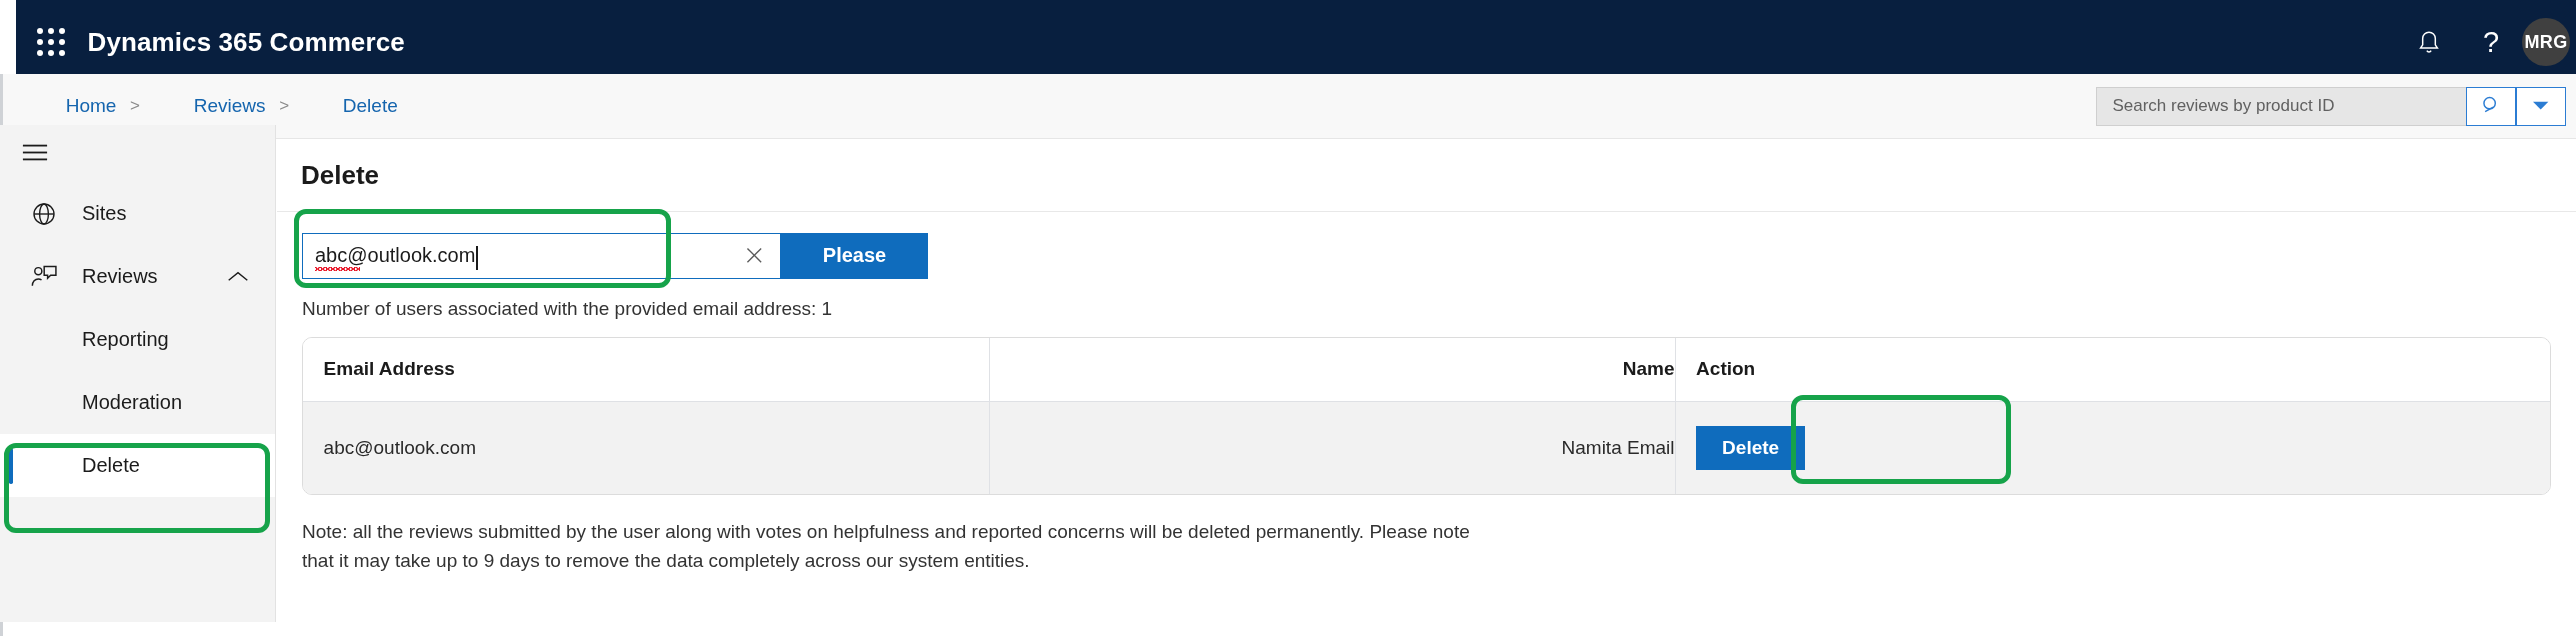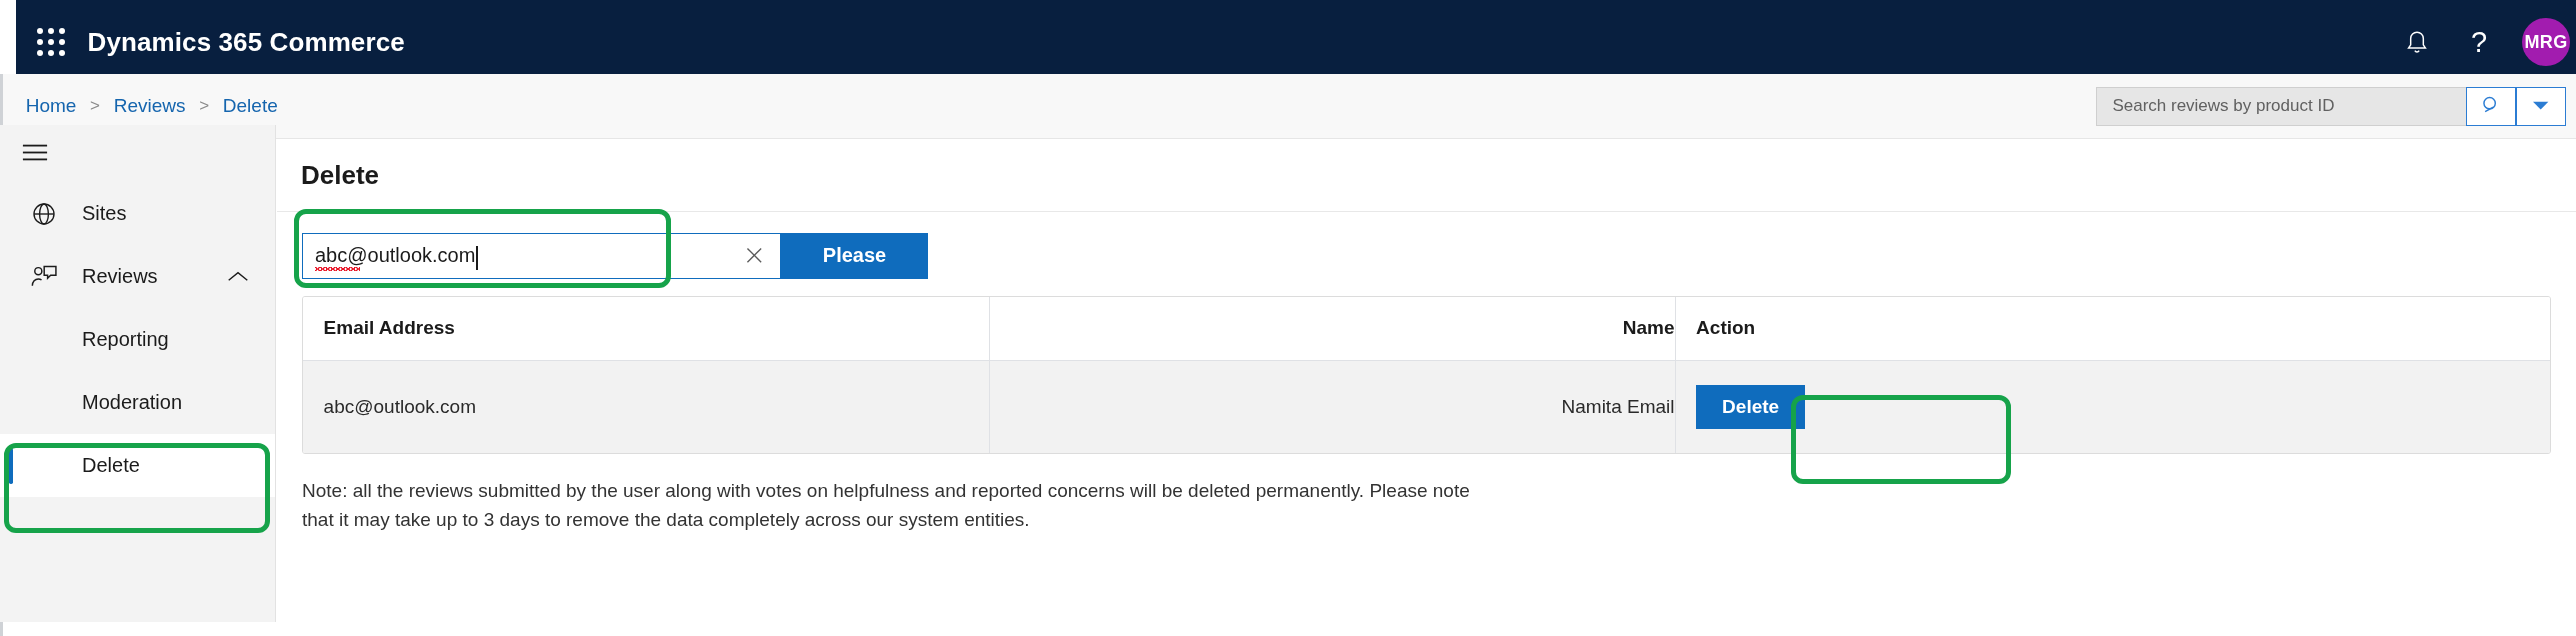--- a/index.html
+++ b/index.html
@@ -48,46 +48,46 @@
   .suite-icon-btn {
     width: 62px; height: 74px;
     display: flex; align-items: center; justify-content: center;
     cursor: pointer;
   }
   .suite-icon-btn svg { display: block; }
   .help-glyph { color: #ffffff; font-size: 29px; line-height: 1; font-family: "Liberation Sans", sans-serif; }
   .avatar {
     width: 48px; height: 48px;
     border-radius: 50%;
-    background: #a21caf;
+    background: #404040;
     color: #ffffff;
     font-size: 18px;
     font-weight: 600;
     display: flex; align-items: center; justify-content: center;
-    margin-left: 12px;
     cursor: pointer;
     letter-spacing: 0.3px;
   }
 
   
   .crumb-bar {
     position: absolute;
     left: 0; top: 74px;
     width: 2576px; height: 65px;
     background: #f8f8f8;
     border-bottom: 0.9px solid #e6e6e6;
     display: flex;
     align-items: center;
   }
   .crumbs { display: flex; align-items: center; margin-left: 24px; }
   .crumb-link {
     color: #1565ae;
     font-size: 19px;
     cursor: pointer;
     padding: 1.7px 1.7px;
+    margin-left: 40px;
   }
   .crumb-sep {
     color: #8a8a8a;
     font-size: 17px;
     margin: 0 12px;
   }
   .top-search {
     margin-left: auto;
     margin-right: 10px;
     display: flex;
@@ -242,21 +242,21 @@
 
   .count-text {
     margin: 19px 0 0 25px;
     font-size: 19px;
     color: #333333;
   }
 
   .table-wrap {
     margin: 17px 25px 0 25px;
     border: 0.9px solid #dcdcdc;
-    border-radius: 3px;
+    border-radius: 10px;
     overflow: hidden;
     background: #ffffff;
   }
   table.grid {
     width: 100%;
     border-collapse: collapse;
     table-layout: fixed;
   }
   table.grid th {
     text-align: left;
@@ -443,20 +443,21 @@
       <span class="clear-x">
         <svg width="20.6" height="20.6" viewBox="0 0 24 24" stroke="#5a5a5a" stroke-width="1.6">
           <line x1="4" y1="4" x2="20" y2="20"></line>
           <line x1="20" y1="4" x2="4" y2="20"></line>
         </svg>
       </span>
     </div>
     <button class="search-btn">Please</button>
   </div>
 
+  <div class="count-text">Number of users associated with the provided email address: 1</div>
 
   <div class="table-wrap">
     <table class="grid">
       <thead>
         <tr>
           <th class="c1">Email Address</th>
           <th class="c2">Name</th>
           <th class="c3">Action</th>
         </tr>
       </thead>
@@ -465,19 +466,19 @@
           <td class="c1">abc@outlook.com</td>
           <td class="c2">Namita Email</td>
           <td class="c3">
             <button class="row-delete-btn">Delete</button>
           </td>
         </tr>
       </tbody>
     </table>
   </div>
 
-  <div class="note">Note: all the reviews submitted by the user along with votes on helpfulness and reported concerns will be deleted permanently. Please note that it may take up to 3 days to remove the data completely across our system entities.</div>
+  <div class="note">Note: all the reviews submitted by the user along with votes on helpfulness and reported concerns will be deleted permanently. Please note that it may take up to 9 days to remove the data completely across our system entities.</div>
 </main>
 
 <div class="hl" id="hl-search"></div>
 <div class="hl" id="hl-delete-btn"></div>
 <div class="hl" id="hl-nav-delete"></div>
 
 
 </body></html>

